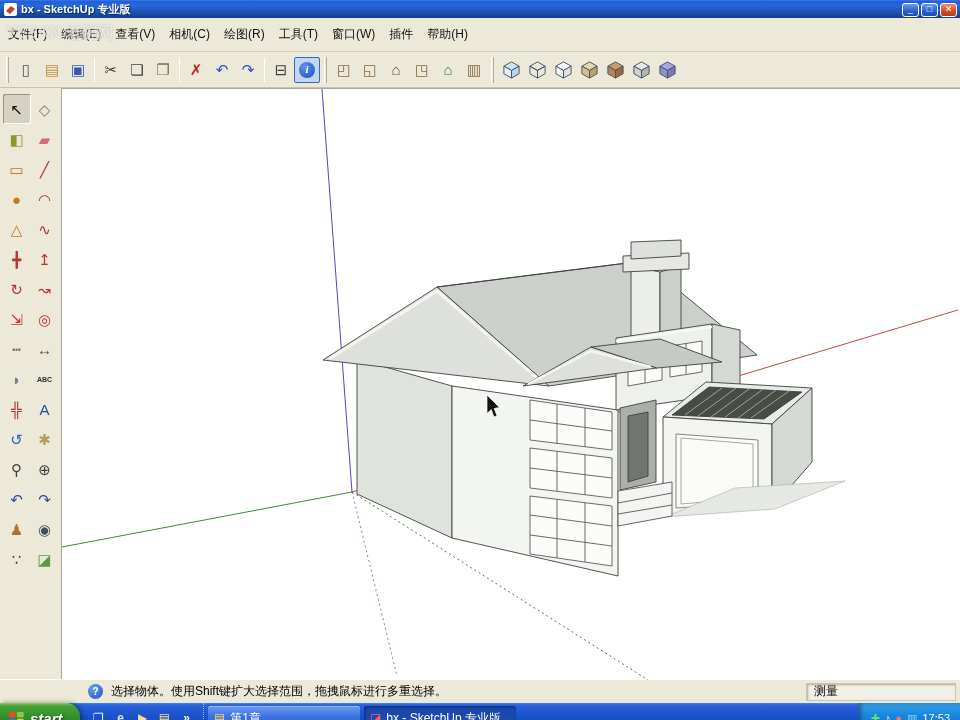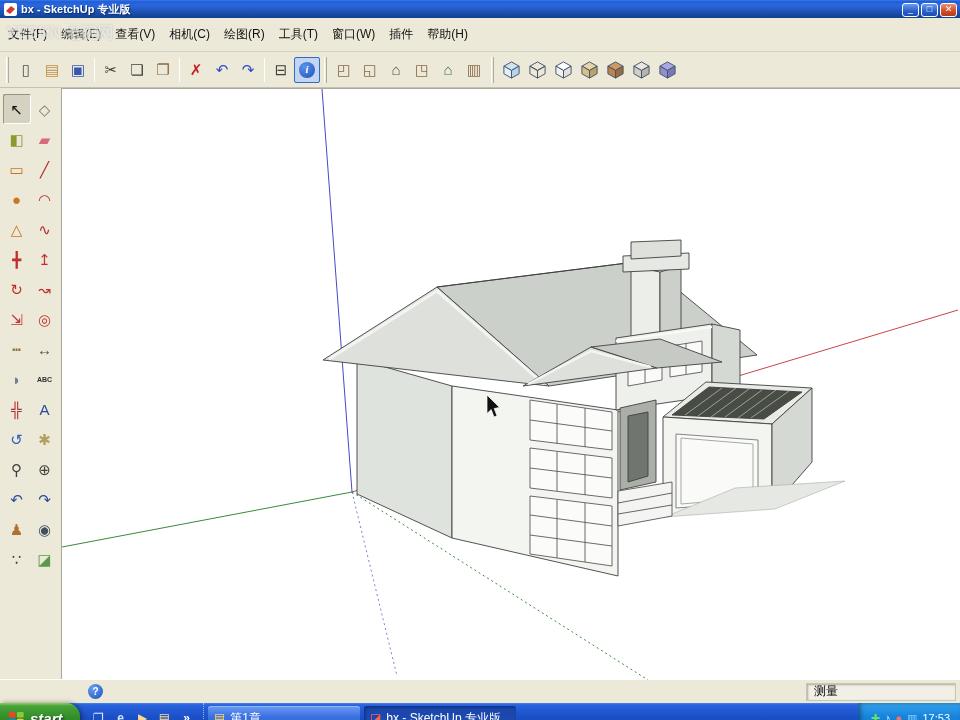--- a/index.html
+++ b/index.html
@@ -385,20 +385,21 @@
         </g>
       </g>
 
       <path d="M487,381 L487,399.5 L491.2,395.6 L494,403 L497,401.8 L494.2,394.6 L499.5,393.4 Z" fill="#111" stroke="#fff" stroke-width=".7"></path>
     </svg>
   </div>
 </div>
 
 <div class="statusbar">
   <span class="help-ic">?</span>
+  <span class="status-msg">选择物体。使用Shift键扩大选择范围，拖拽鼠标进行多重选择。</span>
   <span class="vcb-panel">
     <span>测量</span>
     <span></span>
   </span>
 </div>
 
 <div class="taskbar">
   <span class="start">
     <svg width="17" height="16" viewBox="0 0 20 18">
       <rect x="1" y="2" width="8" height="6.5" rx="1.5" fill="#e8482a"></rect>

